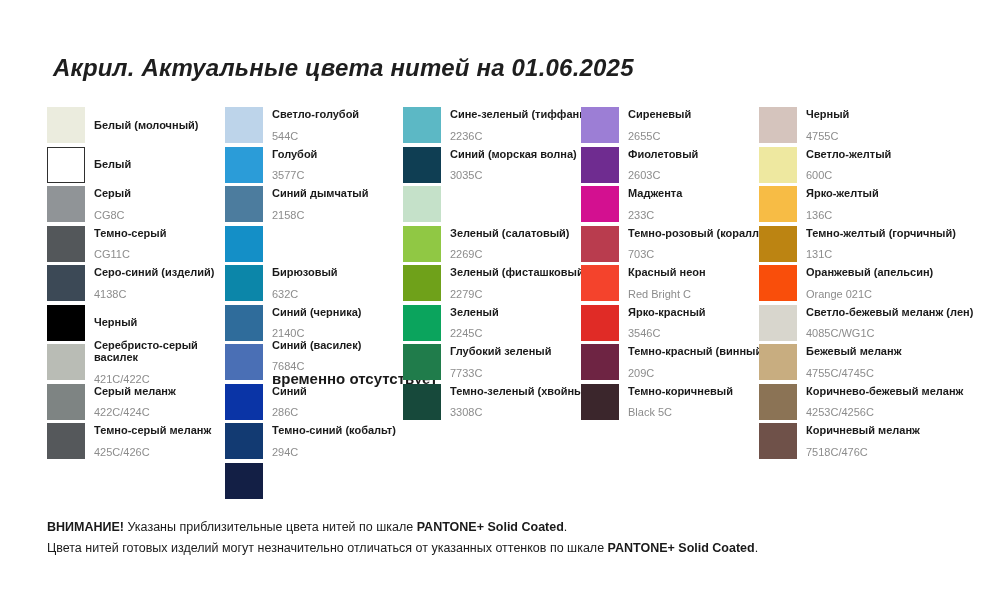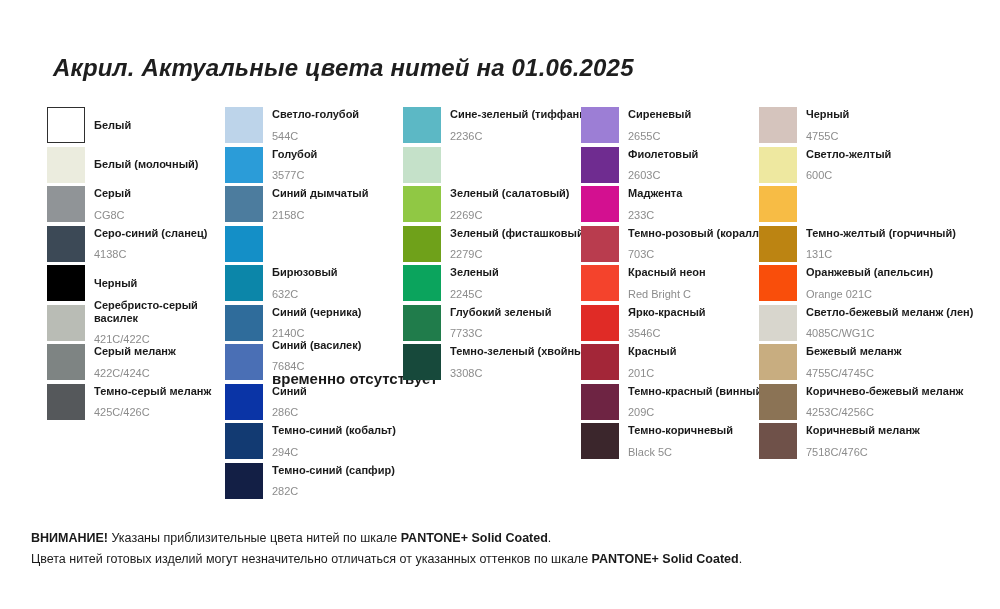--- a/index.html
+++ b/index.html
@@ -40,56 +40,63 @@
   }
   .code {
     font-size: 11px; font-weight: 400; color: #8c8c8c;
     line-height: 12.5px; margin-top: 9px; white-space: pre;
   }
   .note {
     font-size: 15px; font-weight: 700; color: #1a1a1a;
     line-height: 12.5px; white-space: pre;
   }
   .footer {
-    position: absolute; left: 31px; top: 519px; width: 910px;
-    font-size: 12.5px; color: #1a1a1a; margin-top: 11px;
+    position: absolute; left: 47px; top: 519px; width: 910px;
+    font-size: 12.5px; color: #1a1a1a;
   }
   .footer p { margin: 0 0 4px 0; line-height: 17px; }
   .footer b { font-weight: 700; }
 </style>
 </head>
 <body>
 
 <main class="page">
   <h1 class="title">Акрил. Актуальные цвета нитей на 01.06.2025</h1>
   <section class="grid">
       <div class="col">
         <div class="row">
+          <div class="swatch" style="background: rgb(235, 236, 222);"></div>
+          <div class="label">
+            <div class="name">Белый (молочный)</div>
+          </div>
+        </div>
+        <div class="row">
           <div class="swatch bordered" style="background: rgb(255, 255, 255);"></div>
           <div class="label">
             <div class="name">Белый</div>
-          </div>
-        </div>
-        <div class="row">
-          <div class="swatch" style="background: rgb(235, 236, 222);"></div>
-          <div class="label">
-            <div class="name">Белый (молочный)</div>
           </div>
         </div>
         <div class="row">
           <div class="swatch" style="background: rgb(144, 148, 151);"></div>
           <div class="label">
             <div class="name">Серый</div>
             <div class="code">CG8C</div>
           </div>
         </div>
         <div class="row">
+          <div class="swatch" style="background: rgb(83, 87, 90);"></div>
+          <div class="label">
+            <div class="name">Темно-серый</div>
+            <div class="code">CG11C</div>
+          </div>
+        </div>
+        <div class="row">
           <div class="swatch" style="background: rgb(60, 73, 86);"></div>
           <div class="label">
-            <div class="name">Серо-синий (сланец)</div>
+            <div class="name">Серо-синий (изделий)</div>
             <div class="code">4138C</div>
           </div>
         </div>
         <div class="row">
           <div class="swatch" style="background: rgb(0, 0, 0);"></div>
           <div class="label">
             <div class="name">Черный</div>
           </div>
         </div>
         <div class="row">
@@ -171,35 +178,38 @@
         </div>
         <div class="row">
           <div class="swatch" style="background: rgb(18, 58, 114);"></div>
           <div class="label">
             <div class="name">Темно-синий (кобальт)</div>
             <div class="code">294C</div>
           </div>
         </div>
         <div class="row">
           <div class="swatch" style="background: rgb(19, 31, 69);"></div>
-          <div class="label">
-            <div class="name">Темно-синий (сапфир)</div>
-            <div class="code">282C</div>
-          </div>
         </div>
       </div>
       <div class="col">
         <div class="row">
           <div class="swatch" style="background: rgb(92, 184, 197);"></div>
           <div class="label">
             <div class="name">Сине-зеленый (тиффани)</div>
             <div class="code">2236C</div>
           </div>
         </div>
         <div class="row">
+          <div class="swatch" style="background: rgb(15, 62, 83);"></div>
+          <div class="label">
+            <div class="name">Синий (морская волна)</div>
+            <div class="code">3035C</div>
+          </div>
+        </div>
+        <div class="row">
           <div class="swatch" style="background: rgb(197, 225, 201);"></div>
         </div>
         <div class="row">
           <div class="swatch" style="background: rgb(144, 200, 68);"></div>
           <div class="label">
             <div class="name">Зеленый (салатовый)</div>
             <div class="code">2269C</div>
           </div>
         </div>
         <div class="row">
@@ -268,27 +278,20 @@
           </div>
         </div>
         <div class="row">
           <div class="swatch" style="background: rgb(224, 43, 38);"></div>
           <div class="label">
             <div class="name">Ярко-красный</div>
             <div class="code">3546C</div>
           </div>
         </div>
         <div class="row">
-          <div class="swatch" style="background: rgb(163, 38, 56);"></div>
-          <div class="label">
-            <div class="name">Красный</div>
-            <div class="code">201C</div>
-          </div>
-        </div>
-        <div class="row">
           <div class="swatch" style="background: rgb(110, 36, 67);"></div>
           <div class="label">
             <div class="name">Темно-красный (винный)</div>
             <div class="code">209C</div>
           </div>
         </div>
         <div class="row">
           <div class="swatch" style="background: rgb(59, 38, 44);"></div>
           <div class="label">
             <div class="name">Темно-коричневый</div>
@@ -306,20 +309,24 @@
         </div>
         <div class="row">
           <div class="swatch" style="background: rgb(238, 232, 160);"></div>
           <div class="label">
             <div class="name">Светло-желтый</div>
             <div class="code">600C</div>
           </div>
         </div>
         <div class="row">
           <div class="swatch" style="background: rgb(247, 188, 69);"></div>
+          <div class="label">
+            <div class="name">Ярко-желтый</div>
+            <div class="code">136C</div>
+          </div>
         </div>
         <div class="row">
           <div class="swatch" style="background: rgb(188, 132, 18);"></div>
           <div class="label">
             <div class="name">Темно-желтый (горчичный)</div>
             <div class="code">131C</div>
           </div>
         </div>
         <div class="row">
           <div class="swatch" style="background: rgb(249, 78, 11);"></div>

